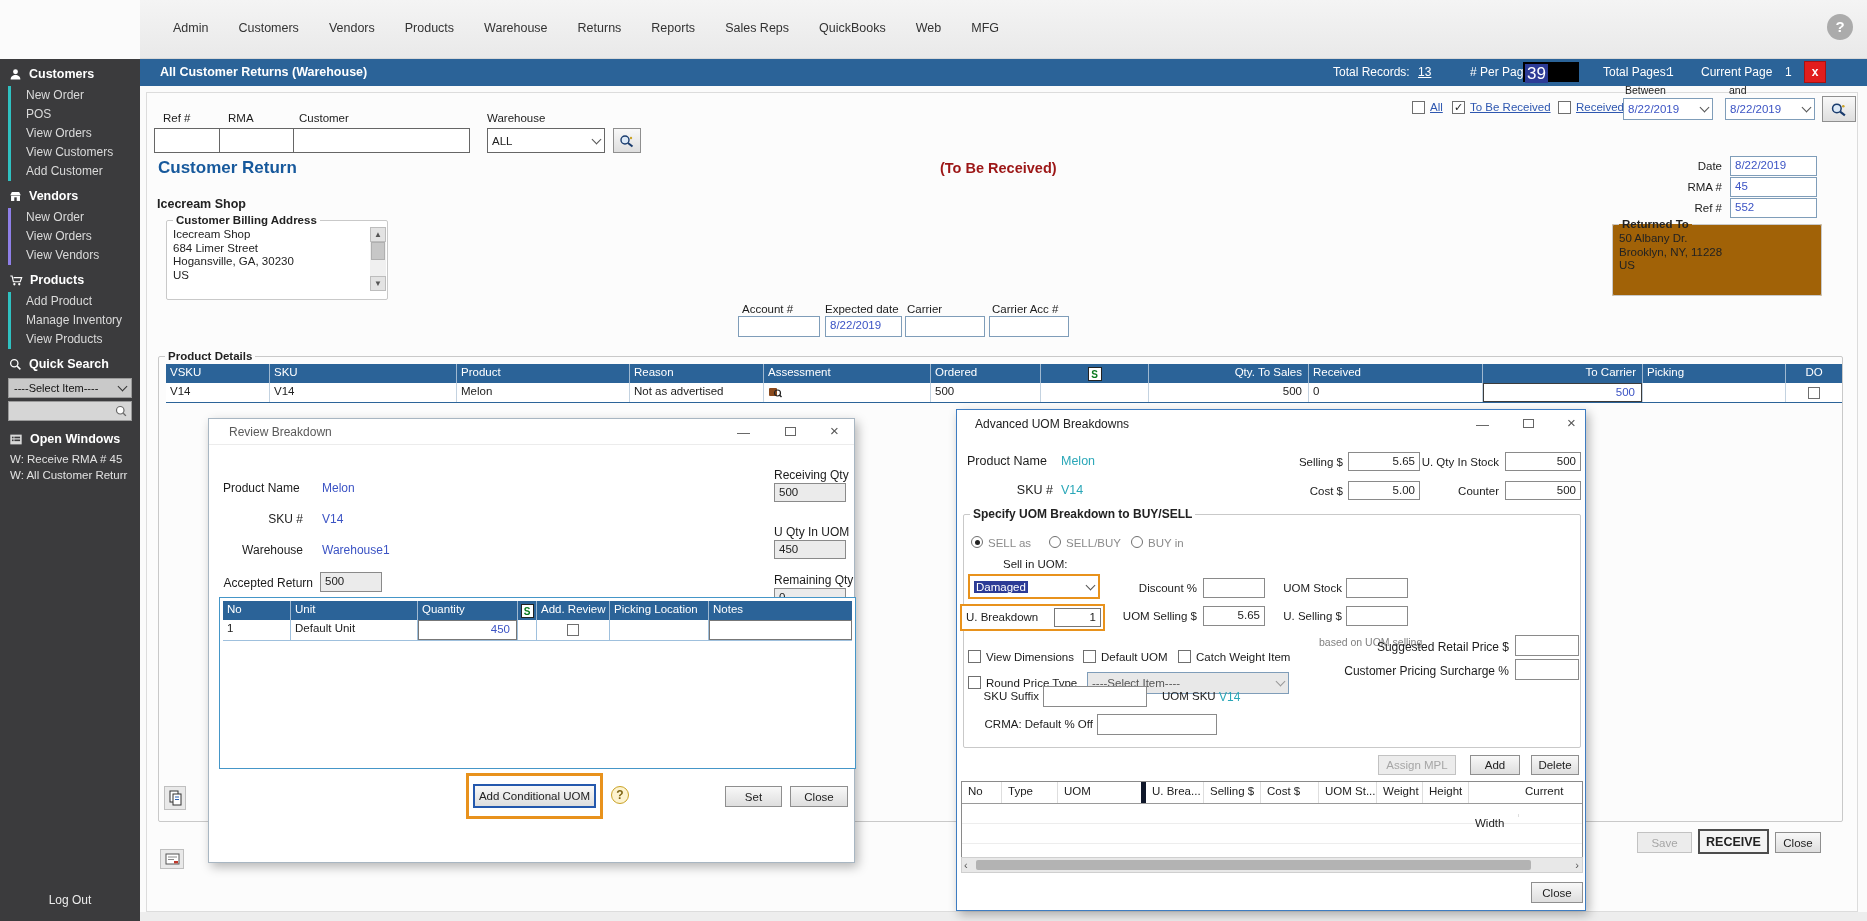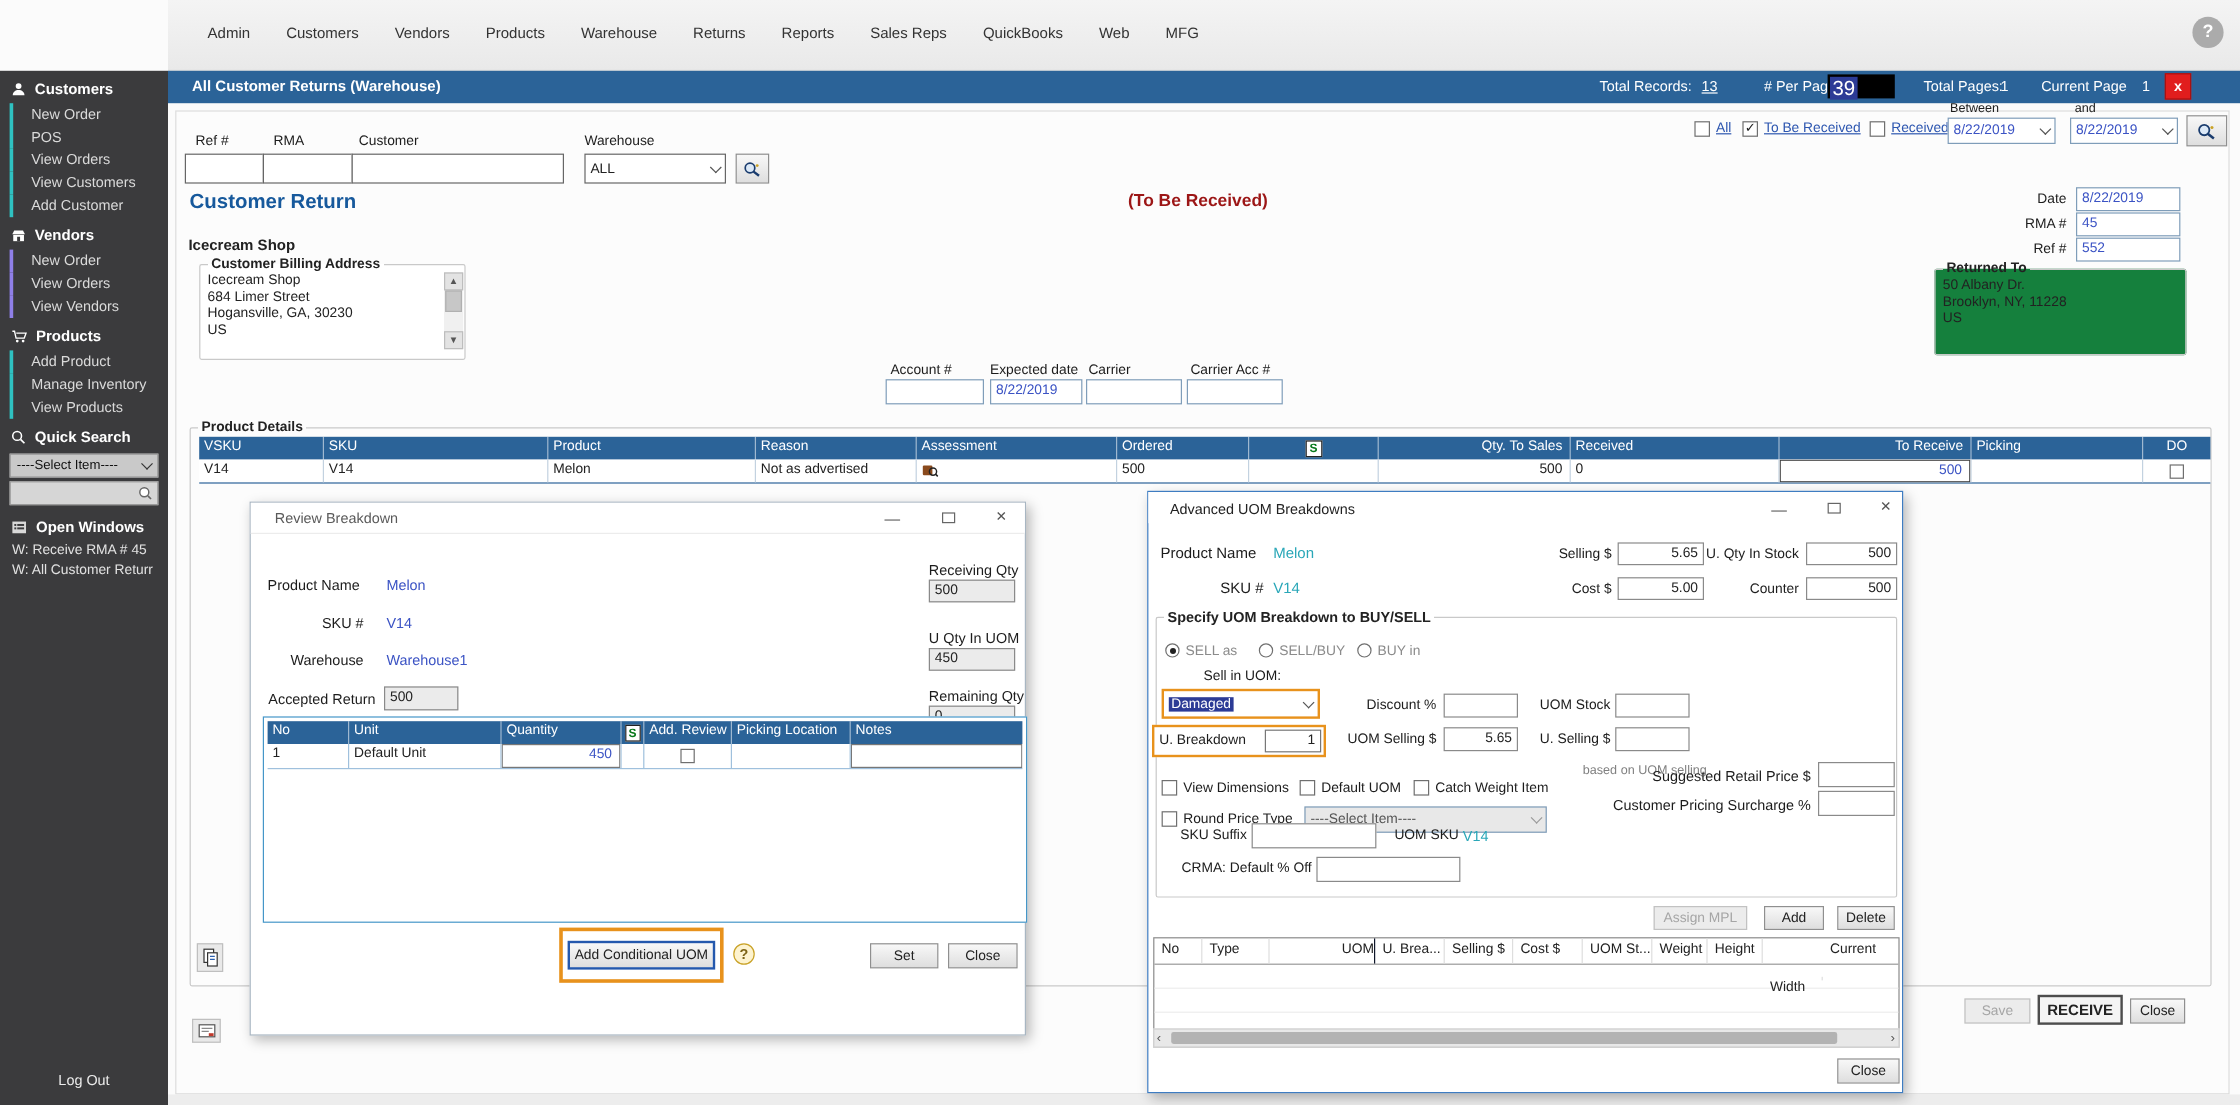--- a/index.html
+++ b/index.html
@@ -226,21 +226,21 @@
       <div>Hogansville, GA, 30230</div>
       <div>US</div>
     </div>
     <div class="scrollv" style="height:64px;">
       <div class="sbtn">▲</div>
       <div style="height:18px;background:#c7c7c7;border:1px solid #b0b0b0;margin:0 1px;"></div>
       <div class="sbtn" style="position:absolute;bottom:0;left:0;">▼</div>
     </div>
   </fieldset>
 
-  <fieldset style="left:1612px;top:218px;width:210px;height:78px;background:#15803d;">
+  <fieldset style="left:1612px;top:218px;width:210px;height:78px;background:#a16207;">
     <legend>Returned To</legend>
     <div style="position:absolute;left:6px;top:2px;font-size:11.5px;line-height:13.5px;">
       <div>50 Albany Dr.</div>
       <div>Brooklyn, NY, 11228</div>
       <div>US</div>
     </div>
   </fieldset>
 
   <span class="lbl" style="left:742px;top:303px;">Account #</span>
   <span class="lbl" style="left:825px;top:303px;">Expected date</span>
@@ -257,21 +257,21 @@
   <div class="thead" style="left:166px;top:364px;width:1676px;height:19px;">
     <div style="width:104px;">VSKU</div>
     <div style="width:187px;">SKU</div>
     <div style="width:173px;">Product</div>
     <div style="width:134px;">Reason</div>
     <div style="width:167px;">Assessment</div>
     <div style="width:110px;">Ordered</div>
     <div style="width:108px;text-align:center;padding-left:0;"><span style="display:inline-block;width:14px;height:14px;background:#fff;border:1px solid #222;color:#0a7a1e;font-weight:bold;font-size:10px;line-height:13px;margin-top:1px;">S</span></div>
     <div style="width:160px;text-align:right;padding-right:6px;">Qty. To Sales</div>
     <div style="width:174px;">Received</div>
-    <div style="width:160px;text-align:right;padding-right:6px;">To Receive</div>
+    <div style="width:160px;text-align:right;padding-right:6px;">To Carrier</div>
     <div style="width:143px;">Picking</div>
     <div style="width:56px;text-align:center;padding-left:0;border-right:none;">DO</div>
   </div>
   <div class="trow" style="left:166px;top:383px;width:1676px;height:20px;border-bottom:1px solid #2b6398;">
     <div style="width:104px;">V14</div>
     <div style="width:187px;">V14</div>
     <div style="width:173px;">Melon</div>
     <div style="width:134px;">Not as advertised</div>
     <div style="width:167px;"><svg width="14" height="13" viewBox="0 0 14 13">
           <rect x="1" y="3" width="8" height="8" rx="1" fill="#8a4a1d"></rect>
@@ -452,21 +452,21 @@
     <div class="inp" style="left:140px;top:304px;width:120px;height:21px;border-color:#8a8a8a;"></div>
 
     <div class="btn dis" style="left:421px;top:345px;width:78px;height:20px;">Assign MPL</div>
     <div class="btn" style="left:513px;top:345px;width:50px;height:20px;">Add</div>
     <div class="btn" style="left:574px;top:345px;width:48px;height:20px;">Delete</div>
 
     <div class="a" style="left:4px;top:371px;width:622px;height:92px;border:1px solid #8a8a8a;background:#fff;">
       <div style="display:flex;height:22px;border-bottom:1px solid #9a9a9a;font-size:11.5px;">
         <div style="width:40px;padding:3px 0 0 6px;border-right:1px solid #dedede;">No</div>
         <div style="width:56px;padding:3px 0 0 6px;border-right:1px solid #dedede;">Type</div>
-        <div style="width:88px;padding:3px 0 0 6px;border-right:1px solid #0f172a;text-align:right;">UOM</div>
+        <div style="width:88px;padding:3px 0 0 6px;border-right:5px solid #0f172a;">UOM</div>
         <div style="width:58px;padding:3px 0 0 6px;border-right:1px solid #dedede;">U. Brea...</div>
         <div style="width:57px;padding:3px 0 0 6px;border-right:1px solid #dedede;">Selling $</div>
         <div style="width:58px;padding:3px 0 0 6px;border-right:1px solid #dedede;">Cost $</div>
         <div style="width:58px;padding:3px 0 0 6px;border-right:1px solid #dedede;">UOM St...</div>
         <div style="width:46px;padding:3px 0 0 6px;border-right:1px solid #dedede;">Weight</div>
         <div style="width:46px;padding:3px 0 0 6px;border-right:1px solid #dedede;">Height</div>
         <div style="width:50px;padding:3px 0 0 6px;border-right:1px solid #dedede;margin-top:32px;">Width</div>
         <div style="width:52px;padding:3px 0 0 6px;">Current</div>
       </div>
       <div style="height:20px;border-bottom:1px solid #ededed;"></div>

